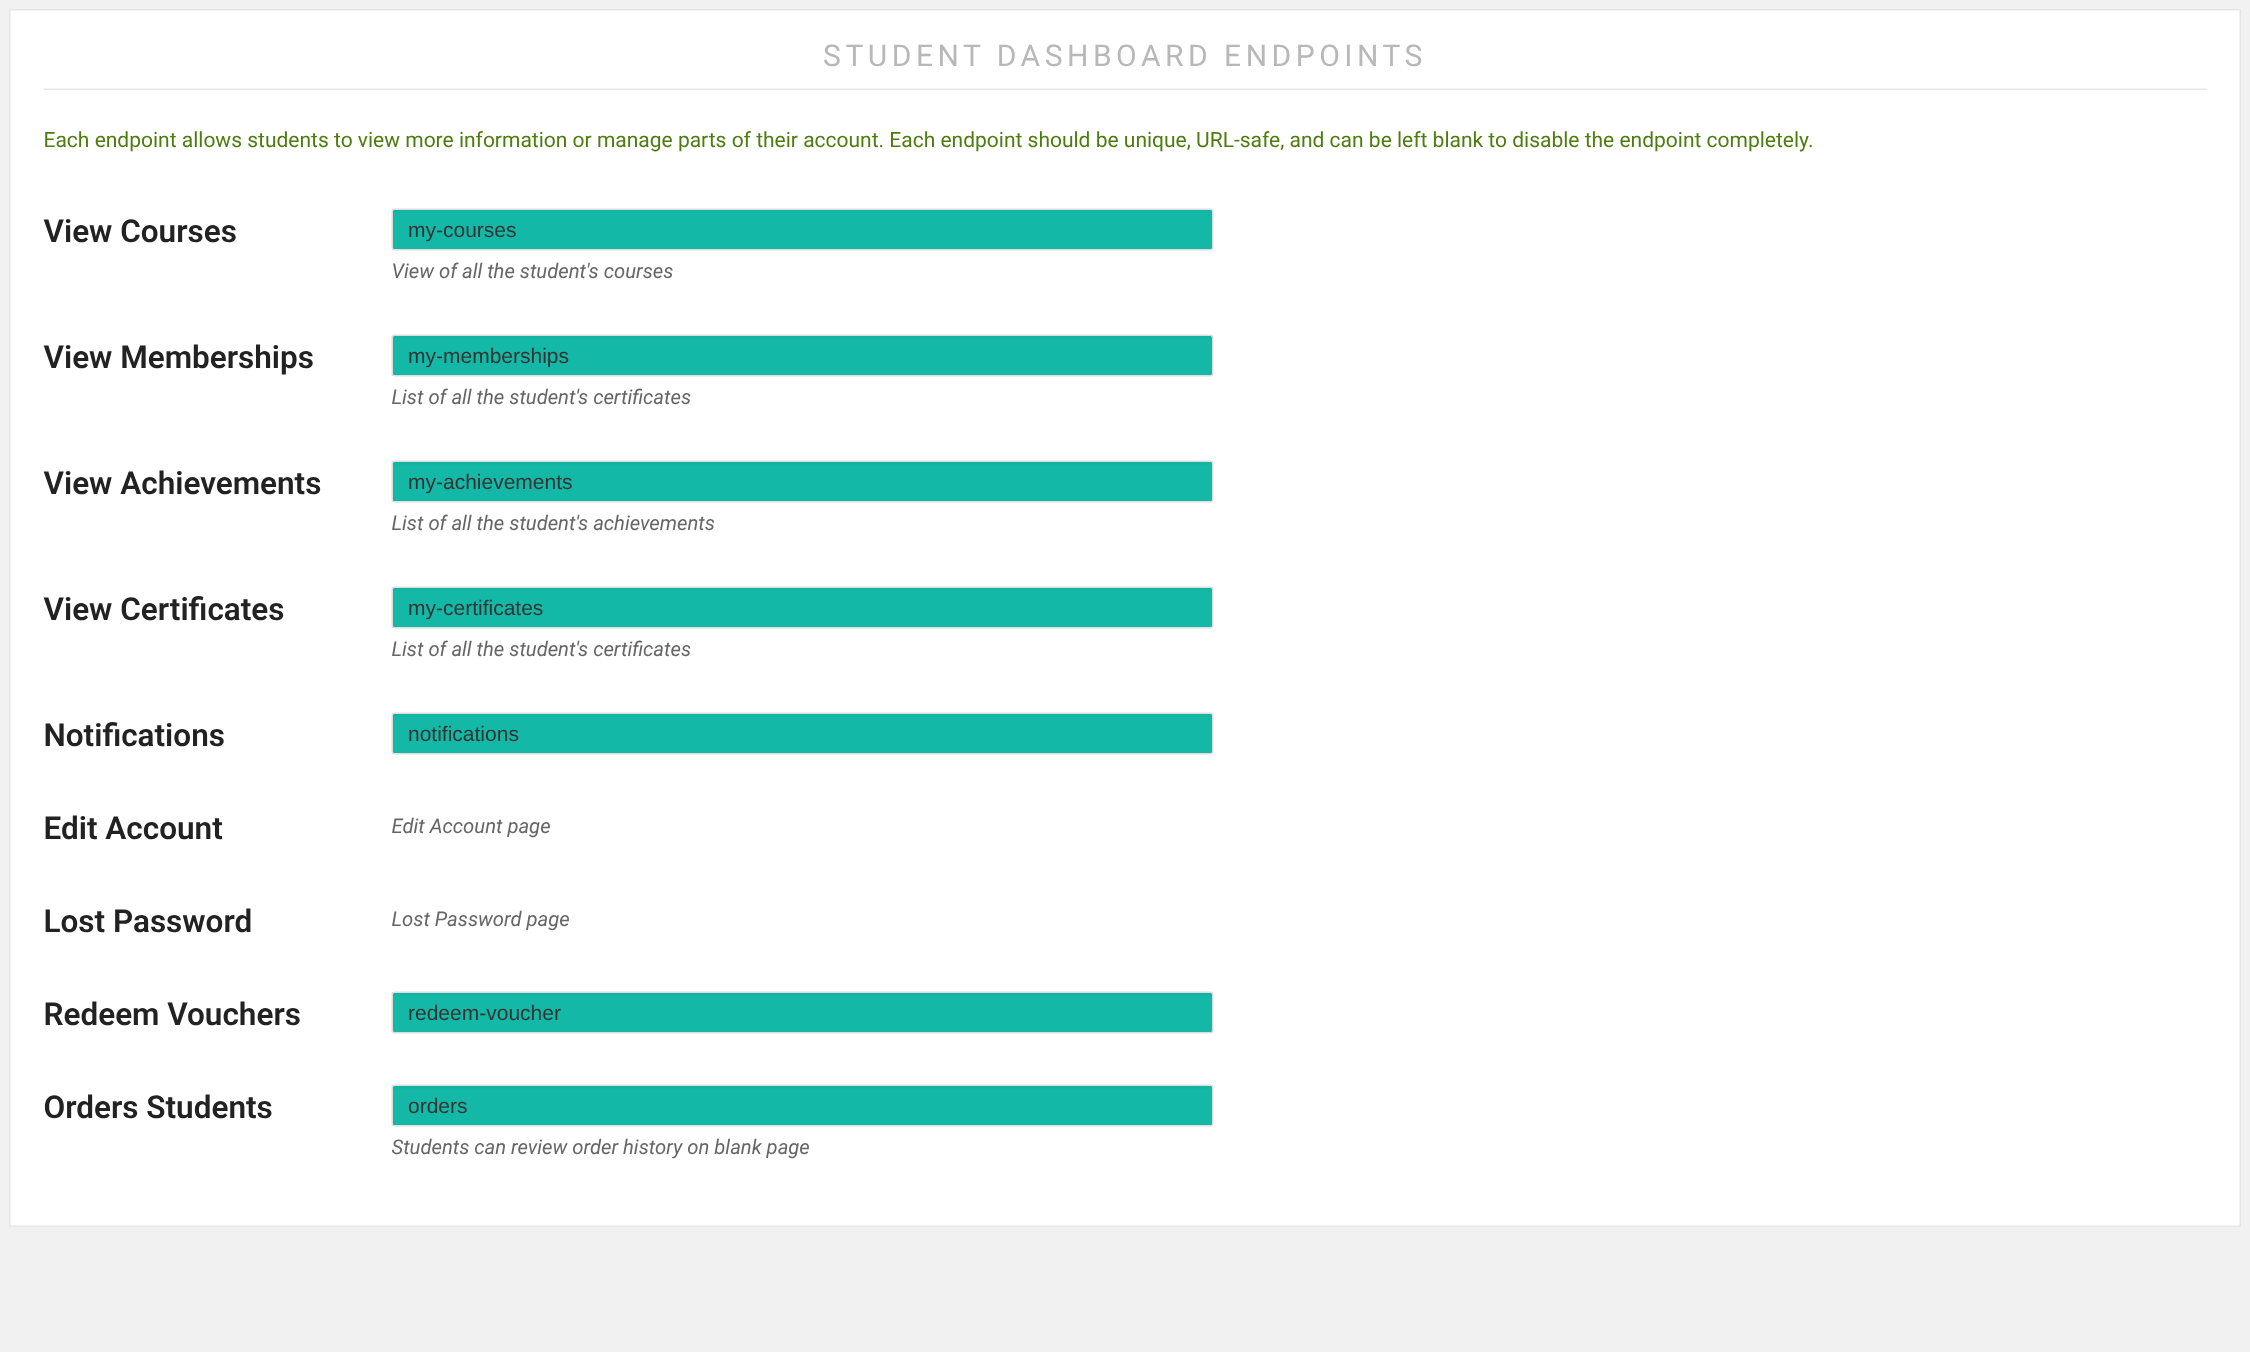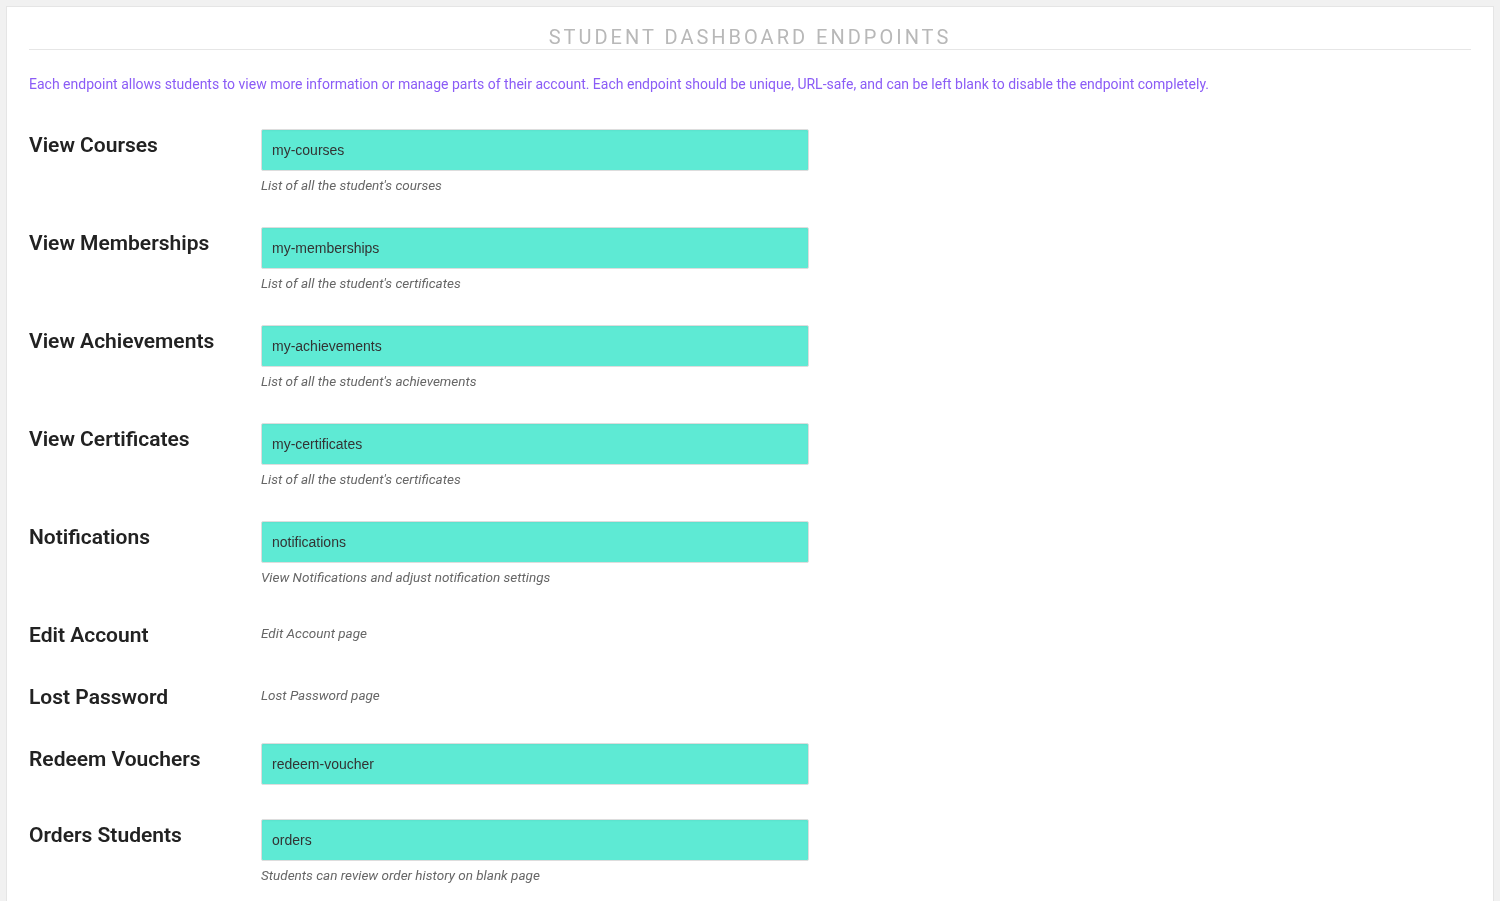--- a/index.html
+++ b/index.html
@@ -19,26 +19,26 @@
       padding: 18px 22px 10px 22px;
       border: 1px solid #e5e5e5;
     }
     .panel-title {
       text-align: center;
       font-size: 20px;
       font-weight: 400;
       letter-spacing: 3px;
       color: #b8b8b8;
       text-transform: uppercase;
-      padding-bottom: 0;
+      padding-bottom: 10px;
       border-bottom: 1px solid #e6e6e6;
       margin-bottom: 24px;
     }
     .intro-text {
-      color: #8b5cf6;
+      color: #4d7c0f;
       font-size: 14px;
       line-height: 1.5;
       margin-bottom: 34px;
     }
     .form-row {
       display: flex;
       align-items: flex-start;
       margin-bottom: 34px;
     }
     .form-label {
@@ -48,48 +48,48 @@
       font-size: 21px;
       color: #222;
       padding-top: 4px;
     }
     .form-field {
       flex: 0 0 548px;
       max-width: 548px;
     }
     .text-input {
       width: 100%;
-      height: 42px;
+      height: 28px;
       border: 1px solid #ddd;
       border-radius: 2px;
       padding: 4px 10px;
       font-size: 14px;
       color: #333;
-      background-color: #5eead4;
+      background-color: #14b8a6;
       box-shadow: inset 0 1px 2px rgba(0,0,0,0.04);
     }
     .field-desc {
       margin-top: 6px;
       font-style: italic;
       color: #666;
       font-size: 13.5px;
     }
   </style>
 </head>
 <body>
 
 <div class="panel">
   <h2 class="panel-title">STUDENT DASHBOARD ENDPOINTS</h2>
   <p class="intro-text">Each endpoint allows students to view more information or manage parts of their account. Each endpoint should be unique, URL-safe, and can be left blank to disable the endpoint completely.</p>
 
   <div class="form-row">
     <div class="form-label">View Courses</div>
     <div class="form-field">
       <input type="text" class="text-input" value="my-courses" style="">
-      <div class="field-desc">List of all the student's courses</div>
+      <div class="field-desc">View of all the student's courses</div>
     </div>
   </div>
 
   <div class="form-row">
     <div class="form-label">View Memberships</div>
     <div class="form-field">
       <input type="text" class="text-input" value="my-memberships" style="">
       <div class="field-desc">List of all the student's certificates</div>
     </div>
   </div>
@@ -107,21 +107,20 @@
     <div class="form-field">
       <input type="text" class="text-input" value="my-certificates" style="">
       <div class="field-desc">List of all the student's certificates</div>
     </div>
   </div>
 
   <div class="form-row">
     <div class="form-label">Notifications</div>
     <div class="form-field">
       <input type="text" class="text-input" value="notifications" style="">
-      <div class="field-desc">View Notifications and adjust notification settings</div>
     </div>
   </div>
 
   <div class="form-row">
     <div class="form-label">Edit Account</div>
     <div class="form-field">
       <div class="field-desc">Edit Account page</div>
     </div>
   </div>
 

